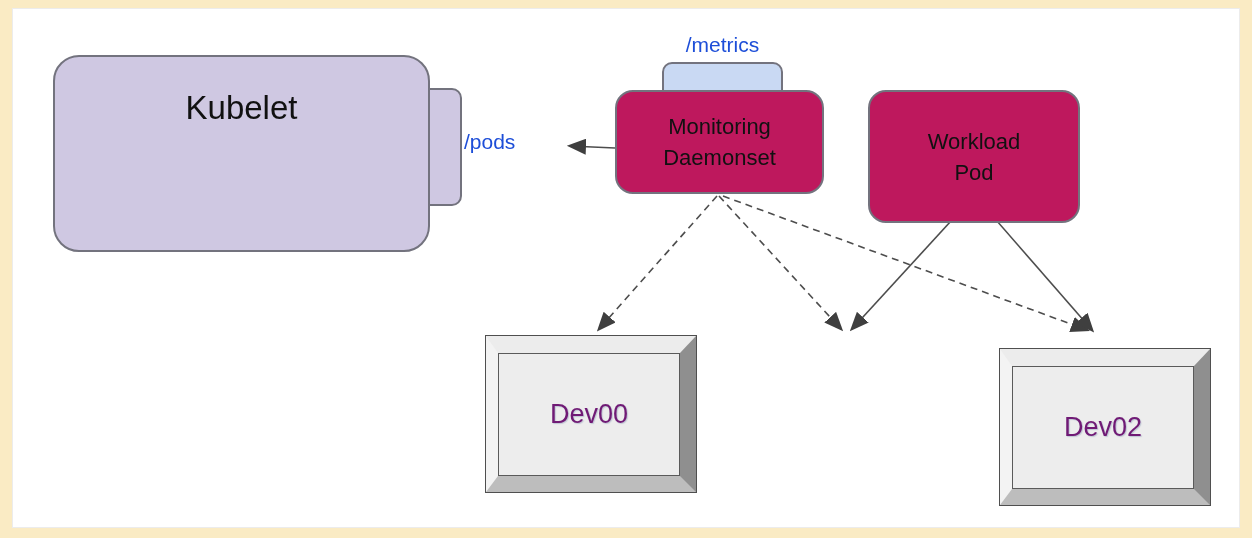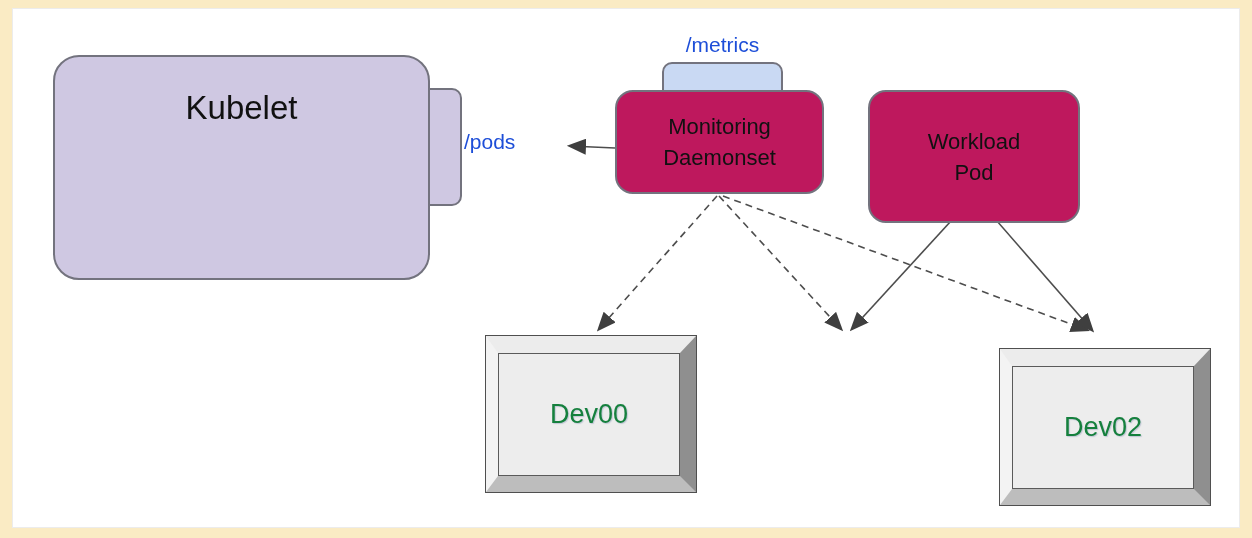--- a/index.html
+++ b/index.html
@@ -23,21 +23,21 @@
   .node {
     position: absolute;
     display: flex;
     flex-direction: column;
     align-items: center;
     justify-content: center;
     text-align: center;
     color: #111111;
   }
   .kubelet {
-    left: 53px; top: 55px; width: 377px; height: 225px;
+    left: 53px; top: 55px; width: 377px; height: 197px;
     background: #cfc8e2;
     border: 2px solid #73737e;
     border-radius: 26px;
     justify-content: flex-start;
     padding-top: 32px;
     font-size: 33px;
     z-index: 3;
   }
   .kubelet-tab {
     position: absolute;
@@ -86,21 +86,21 @@
     border-top-color: #ececec;
     border-left-color: #f3f3f3;
     border-right-color: #8f8f8f;
     border-bottom-color: #bdbdbd;
     outline: 1px solid #4f4f4f;
     box-shadow: inset 0 0 0 1px #5a5a5a;
     display: flex;
     align-items: center;
     justify-content: center;
     font-size: 27px;
-    color: #15803d;
+    color: #701a75;
     text-shadow: 1px 1px 1px rgba(110,125,165,0.35);
     z-index: 3;
   }
   .dev00 { left: 486px; }
   .dev01 { left: 742px; }
   .dev02 { left: 1000px; margin-top: 13px; }
 </style>
 </head>
 <body>
 

